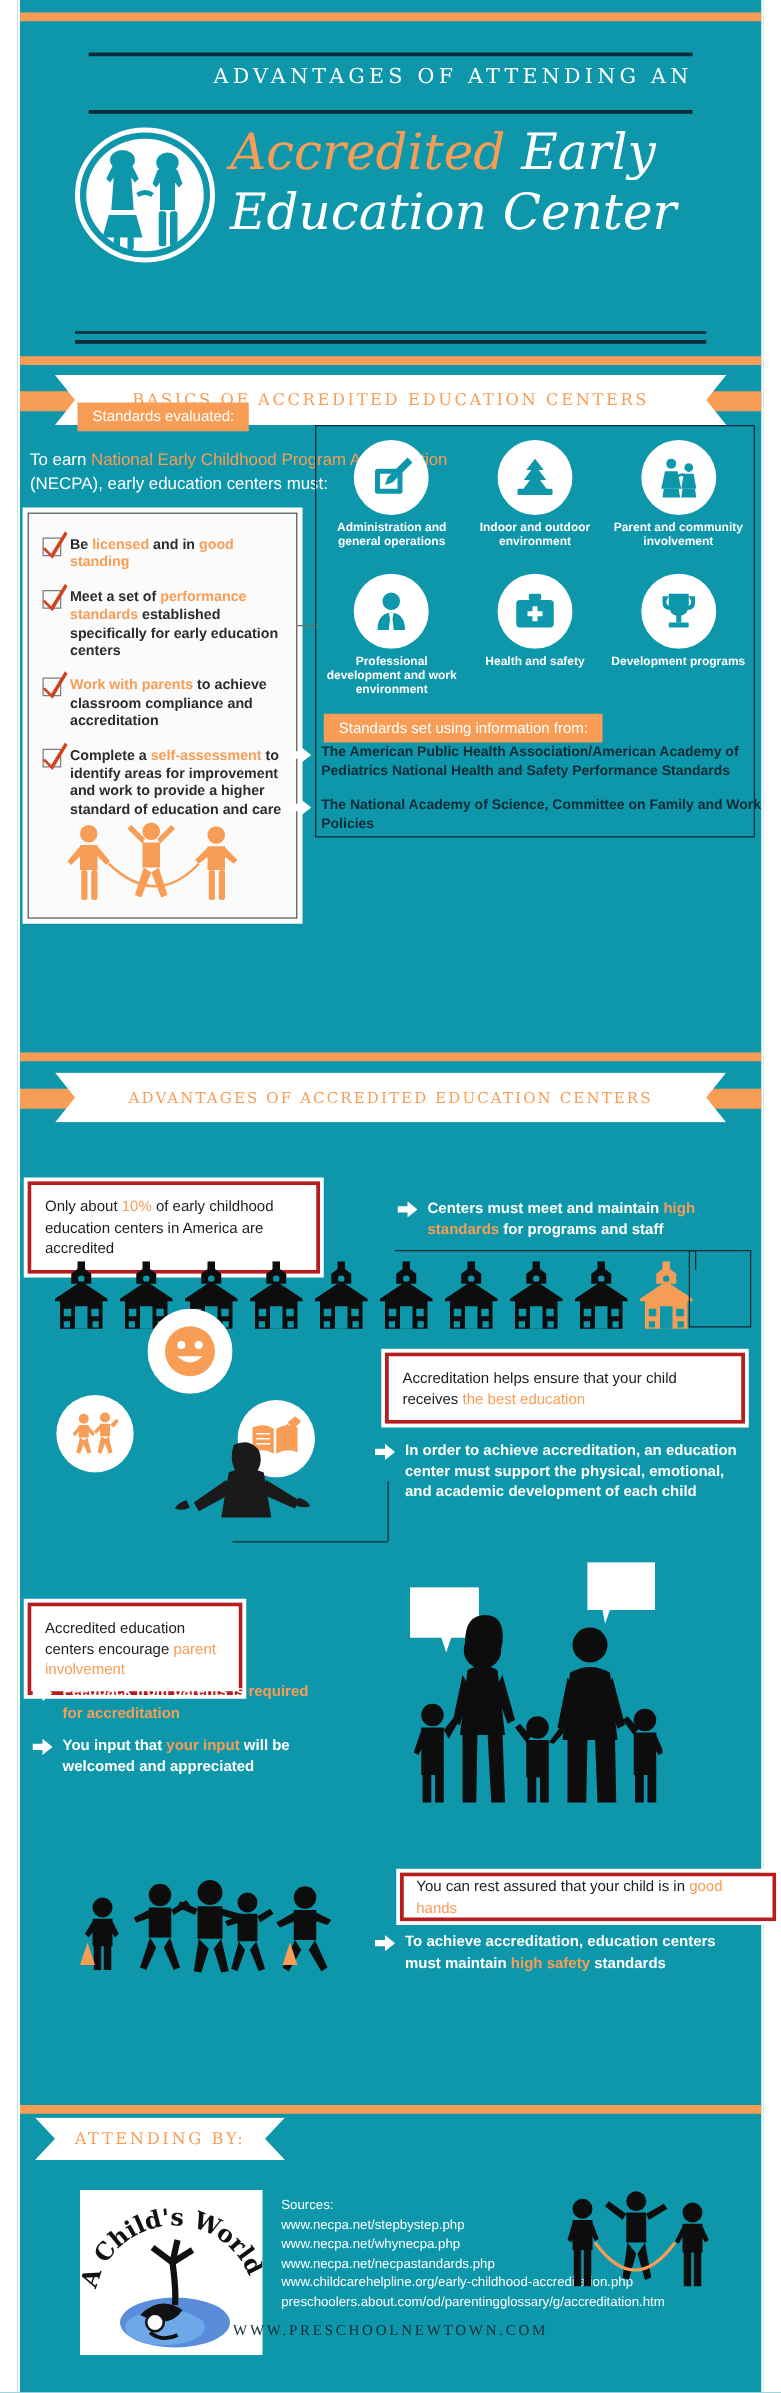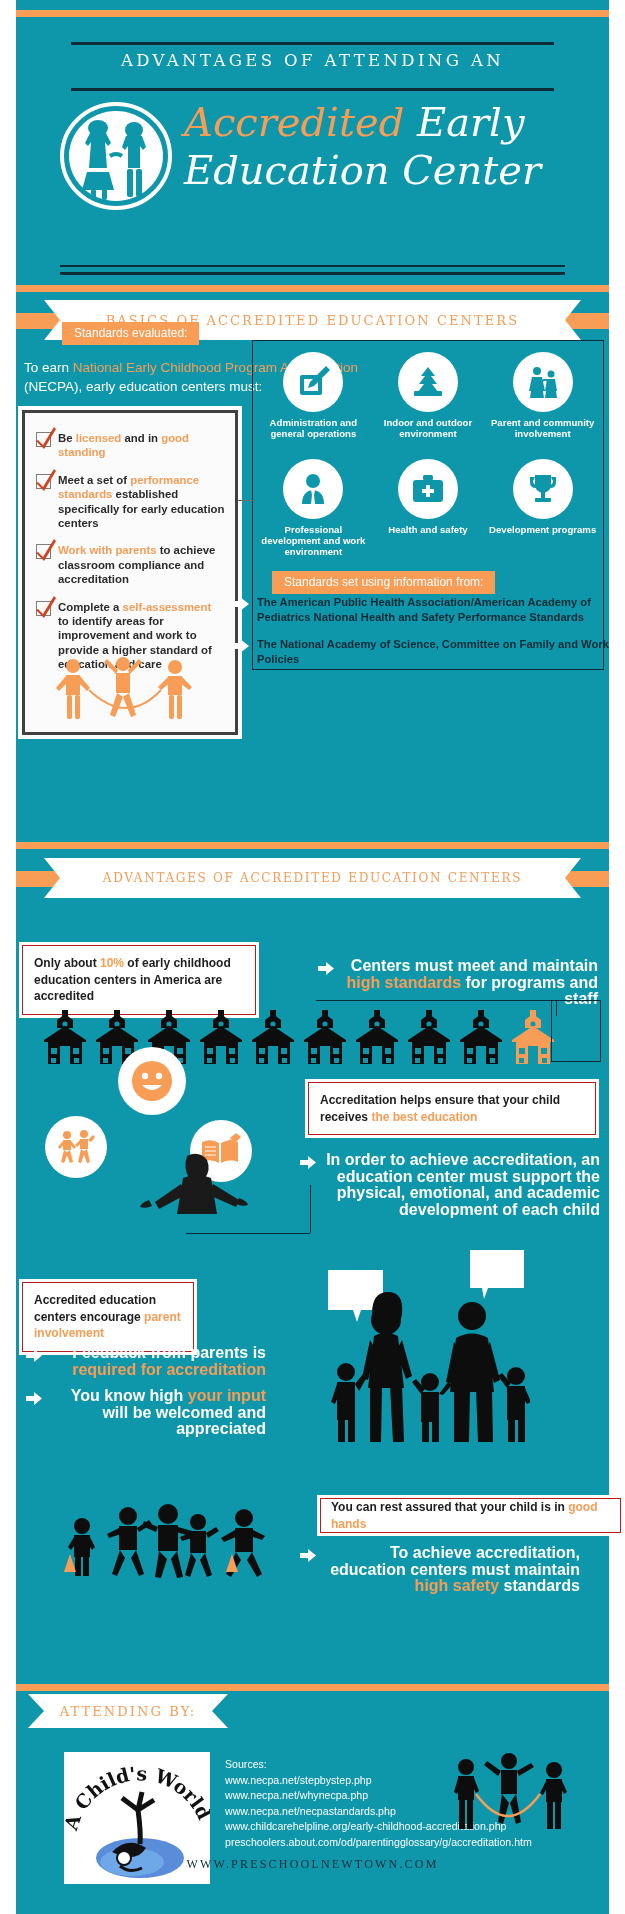--- a/index.html
+++ b/index.html
@@ -49,21 +49,21 @@
     height: 3px; background: #0d2b36;
   }
   .hdr-rule-bot {
     position: absolute;
     left: 55px; right: 55px; top: 68px;
     height: 3px; background: #0d2b36;
   }
   .hdr-kicker {
     position: absolute;
     left: 55px; right: 55px; top: 31px;
-    text-align: center;
+    text-align: right;
     color: #ffffff;
     font-family: "DejaVu Serif", serif;
     font-size: 16.5px;
     letter-spacing: 3.4px;
     font-weight: 400;
     white-space: nowrap;
   }
   .hdr-logo {
     position: absolute;
     left: 42px; top: 80px;
@@ -136,21 +136,21 @@
     left: 24px; top: 290px; width: 360px;
     color: #ffffff;
     font-size: 13.5px;
     line-height: 19px;
   }
   .intro .hl { color: #f79d56; }
 
   
   .card {
     background: #fbfbfb;
-    border: 3px solid #404040;
+    border: 1px solid #404040;
     outline: 4px solid #ffffff;
   }
   .checklist {
     position: absolute;
     left: 22px; top: 336px;
     width: 216px; height: 325px;
     padding: 18px 10px 8px 8px;
     overflow: hidden;
   }
   .chk-item {
@@ -187,21 +187,21 @@
   .std-badge {
     position: absolute;
     left: 62px; top: 322px;
     background: #f79d56;
     color: #ffffff;
     font-size: 12px;
     padding: 4px 12px 5px 12px;
     z-index: 3;
     white-space: nowrap;
   }
-  .std-badge.b2 { left: 272px; top: 571px; }
+  .std-badge.b2 { left: 259px; top: 571px; }
   .std-grid {
     position: absolute;
     left: 256px; top: 352px;
     width: 344px;
     display: grid;
     grid-template-columns: repeat(3, 1fr);
     row-gap: 20px;
   }
   .std-cell { text-align: center; }
   .std-circle {
@@ -230,39 +230,38 @@
     color: #0d2b36;
     font-size: 11.2px;
     line-height: 14.5px;
     font-weight: bold;
   }
 
   
   .callout {
     position: absolute;
     background: #ffffff;
-    border: 1px solid #b91c1c;
+    border: 3px solid #b91c1c;
     outline: 3px solid #ffffff;
     padding: 9px 11px;
     font-size: 12px;
     line-height: 16.5px;
     color: #1d1d1d;
-    font-weight: bold;
+    font-weight: normal;
   }
   .callout .hl { color: #f79d56; }
 
   
   .wb { position: absolute; display: flex; align-items: flex-start; }
   .wb .arrow { flex: 0 0 auto; margin: 3px 8px 0 0; }
   .wb .txt {
     color: #ffffff;
-    font-size: 16px;
+    font-size: 12px;
     line-height: 16.5px;
     font-weight: bold;
-    text-align: right;
   }
   .wb .txt .hl { color: #f79d56; }
 
   .connector { position: absolute; border-color: #0d2b36; }
 
   
   .schools {
     position: absolute;
     left: 42px; top: 1008px;
     width: 540px; height: 62px;
@@ -791,21 +790,21 @@
       <div class="wb" style="left: 26px; top: 1345px; width: 240px;">
         <span class="arrow"><svg width="16" height="13" viewBox="0 0 16 13">
             <path d="M0 4 h8 V0 l8 6.5 -8 6.5 V9 H0 z" fill="#ffffff"></path>
           </svg></span>
         <span class="txt"><span>Feedback from parents is </span><span class="hl">required for accreditation</span><span></span></span>
       </div>
       <div class="wb" style="left: 26px; top: 1388px; width: 240px;">
         <span class="arrow"><svg width="16" height="13" viewBox="0 0 16 13">
             <path d="M0 4 h8 V0 l8 6.5 -8 6.5 V9 H0 z" fill="#ffffff"></path>
           </svg></span>
-        <span class="txt"><span>You know high </span><span class="hl">your input</span><span> will be welcomed and appreciated</span></span>
+        <span class="txt"><span>You input that </span><span class="hl">your input</span><span> will be welcomed and appreciated</span></span>
       </div>
     </div>
 
   <div class="speech" style="left:328px; top:1270px; width:55px; height:40px;">
     <svg width="55" height="55" viewBox="0 0 55 55" style="position:absolute;left:0;top:0;">
       <path d="M0 0 h55 v40 h-22 l-4 12 -4 -12 h-25 z" fill="#ffffff"></path>
     </svg>
   </div>
   <div class="speech" style="left:470px; top:1250px; width:54px; height:38px;">
     <svg width="54" height="52" viewBox="0 0 54 52" style="position:absolute;left:0;top:0;">

